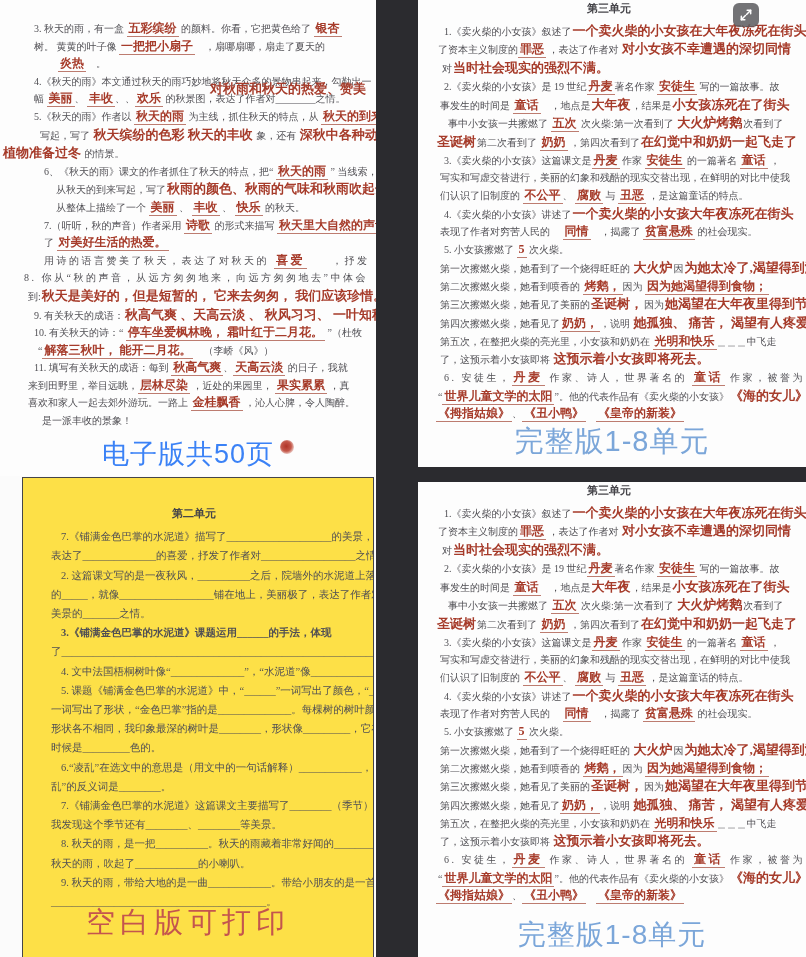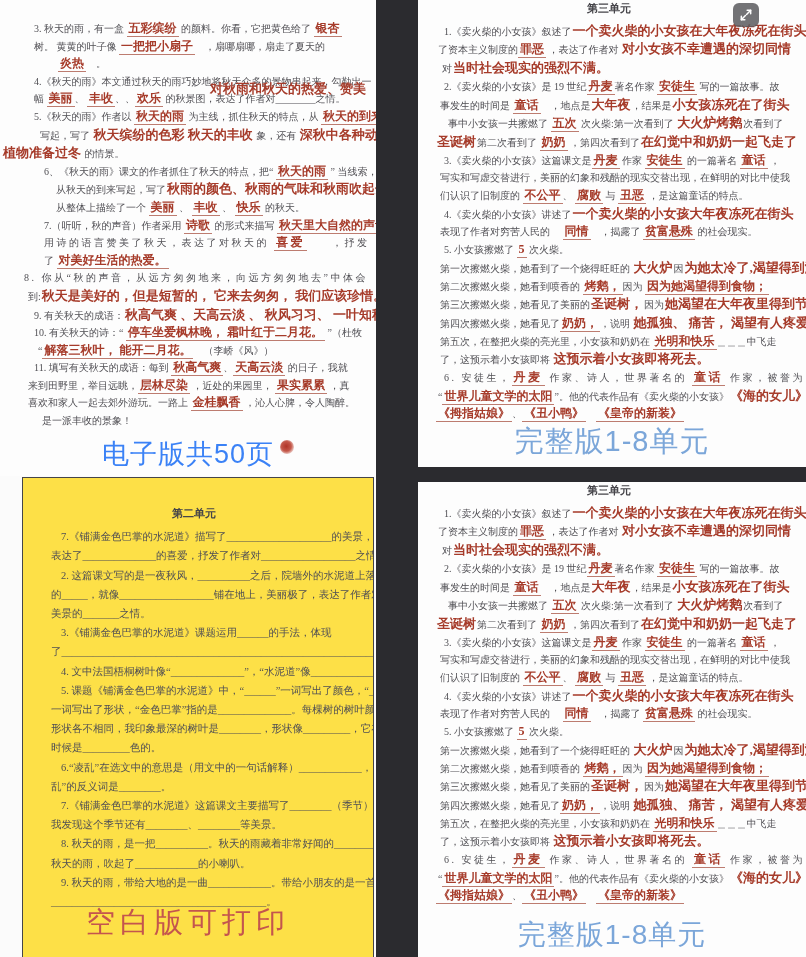--- a/index.html
+++ b/index.html
@@ -55,22 +55,22 @@
         <div class="line" style="padding-left: 58px;"><span class="s-r">炎热</span><span class="s-k">　。</span></div>
         <div class="line" style="padding-left: 34px;"><span class="s-k">4.《秋天的雨》本文通过秋天的雨巧妙地将秋天众多的景物串起来，勾勒出一</span></div>
         <div class="line" style="padding-left: 34px;"><span class="s-k">幅 </span><span class="s-r">美丽</span><span class="s-k">、 </span><span class="s-r">丰收</span><span class="s-k">、、</span><span class="s-r">欢乐</span><span class="s-k"> 的秋景图，表达了作者对________之情。</span></div>
         <div class="line" style="padding-left: 34px;"><span class="s-k">5.《秋天的雨》作者以 </span><span class="s-r">秋天的雨</span><span class="s-k"> 为主线，抓住秋天的特点，从 </span><span class="s-r">秋天的到来</span></div>
         <div class="line" style="padding-left: 40px;"><span class="s-k">写起，写了 </span><span class="s-R">秋天缤纷的色彩  秋天的丰收</span><span class="s-k"> 象，还有 </span><span class="s-R">深秋中各种动物</span></div>
         <div class="line" style="padding-left: 2px;"><span class="s-R">植物准备过冬</span><span class="s-k"> 的情景。</span></div>
         <div class="line" style="padding-left: 44px;"><span class="s-k">6、《秋天的雨》课文的作者抓住了秋天的特点，把“ </span><span class="s-r">秋天的雨</span><span class="s-k"> ” 当线索，</span></div>
         <div class="line" style="padding-left: 56px;"><span class="s-k">从秋天的到来写起，写了</span><span class="s-R">秋雨的颜色、秋雨的气味和秋雨吹起金色的小喇叭</span></div>
         <div class="line" style="padding-left: 56px;"><span class="s-k">从整体上描绘了一个 </span><span class="s-r">美丽</span><span class="s-k"> 、 </span><span class="s-r">丰收</span><span class="s-k"> 、 </span><span class="s-r">快乐</span><span class="s-k"> 的秋天。</span></div>
         <div class="line" style="padding-left: 44px;"><span class="s-k">7.（听听，秋的声音）作者采用 </span><span class="s-r">诗歌</span><span class="s-k"> 的形式来描写 </span><span class="s-r">秋天里大自然的声音</span></div>
+        <div class="line" style="padding-left: 44px;"><span class="s-k">了 </span><span class="s-r">对美好生活的热爱。</span></div>
         <div class="line ls" style="padding-left: 44px;"><span class="s-k">用诗的语言赞美了秋天，表达了对秋天的 </span><span class="s-r">喜爱</span><span class="s-k">　　，抒发</span></div>
-        <div class="line" style="padding-left: 44px;"><span class="s-k">了 </span><span class="s-r">对美好生活的热爱。</span></div>
         <div class="line ls" style="padding-left: 24px;"><span class="s-k">8. 你从“秋的声音，从远方匆匆地来，向远方匆匆地去”中体会</span></div>
         <div class="line" style="padding-left: 28px;"><span class="s-k">到:</span><span class="s-R">秋天是美好的，但是短暂的， 它来去匆匆， 我们应该珍惜。</span></div>
         <div class="line" style="padding-left: 34px;"><span class="s-k">9. 有关秋天的成语：</span><span class="s-R">秋高气爽 、天高云淡 、 秋风习习、 一叶知秋、</span></div>
         <div class="line" style="padding-left: 34px;"><span class="s-k">10. 有关秋天的诗：“ </span><span class="s-r">停车坐爱枫林晚，  霜叶红于二月花。</span><span class="s-k"> ”（杜牧</span></div>
         <div class="line" style="padding-left: 38px;"><span class="s-k">“</span><span class="s-r">解落三秋叶，  能开二月花。</span><span class="s-k">　（李峤《风》）</span></div>
         <div class="line" style="padding-left: 34px;"><span class="s-k">11. 填写有关秋天的成语：每到 </span><span class="s-r">秋高气爽</span><span class="s-k">、</span><span class="s-r">天高云淡</span><span class="s-k"> 的日子，我就</span></div>
         <div class="line" style="padding-left: 28px;"><span class="s-k">来到田野里，举目远眺，</span><span class="s-r">层林尽染</span><span class="s-k"> ，近处的果园里， </span><span class="s-r">果实累累</span><span class="s-k"> ，真</span></div>
         <div class="line" style="padding-left: 28px;"><span class="s-k">喜欢和家人一起去郊外游玩。一路上 </span><span class="s-r">金桂飘香</span><span class="s-k"> ，沁人心脾，令人陶醉。</span></div>
         <div class="line" style="padding-left: 42px;"><span class="s-k">是一派丰收的景象！</span></div>
       </div>
@@ -110,21 +110,21 @@
 
   <div id="page-bl-area" class="page">
     <div id="page-bl">
       <div id="doc-bl" class="doc">
           <div class="doc-header">第二单元</div>
           <div class="line" style="padding-left: 38px;"><span class="s-k">7.《铺满金色巴掌的水泥道》描写了____________________的美景，</span></div>
           <div class="line" style="padding-left: 28px;"><span class="s-k">表达了______________的喜爱，抒发了作者对__________________之情。</span></div>
           <div class="line" style="padding-left: 38px;"><span class="s-k">2. 这篇课文写的是一夜秋风，__________之后，院墙外的水泥道上落满了梧桐树</span></div>
           <div class="line" style="padding-left: 28px;"><span class="s-k">的_____，就像__________________铺在地上，美丽极了，表达了作者对秋天</span></div>
           <div class="line" style="padding-left: 28px;"><span class="s-k">美景的_______之情。</span></div>
-          <div class="line" style="padding-left: 38px;"><span class="s-k">3.《铺满金色巴掌的水泥道》课题运用______的手法，体现</span></div>
+          <div class="line" style="padding-left: 38px; font-weight: bold;"><span class="s-k">3.《铺满金色巴掌的水泥道》课题运用______的手法，体现</span></div>
           <div class="line" style="padding-left: 28px;"><span class="s-k">了_____________________________________________________________。</span></div>
           <div class="line" style="padding-left: 38px;"><span class="s-k">4. 文中法国梧桐树叶像“______________”，“水泥道”像____________。</span></div>
           <div class="line" style="padding-left: 38px;"><span class="s-k">5. 课题《铺满金色巴掌的水泥道》中，“______”一词写出了颜色，“________”</span></div>
           <div class="line" style="padding-left: 28px;"><span class="s-k">一词写出了形状，“金色巴掌”指的是______________。每棵树的树叶颜色、</span></div>
           <div class="line" style="padding-left: 28px;"><span class="s-k">形状各不相同，我印象最深的树叶是________，形状像_________，它在秋天的</span></div>
           <div class="line" style="padding-left: 28px;"><span class="s-k">时候是_________色的。</span></div>
           <div class="line" style="padding-left: 38px;"><span class="s-k">6.“凌乱”在选文中的意思是（用文中的一句话解释）____________，由此可见“凌</span></div>
           <div class="line" style="padding-left: 28px;"><span class="s-k">乱”的反义词是________。</span></div>
           <div class="line" style="padding-left: 38px;"><span class="s-k">7.《铺满金色巴掌的水泥道》这篇课文主要描写了________（季节）________的美。</span></div>
           <div class="line" style="padding-left: 28px;"><span class="s-k">我发现这个季节还有________、________等美景。</span></div>

